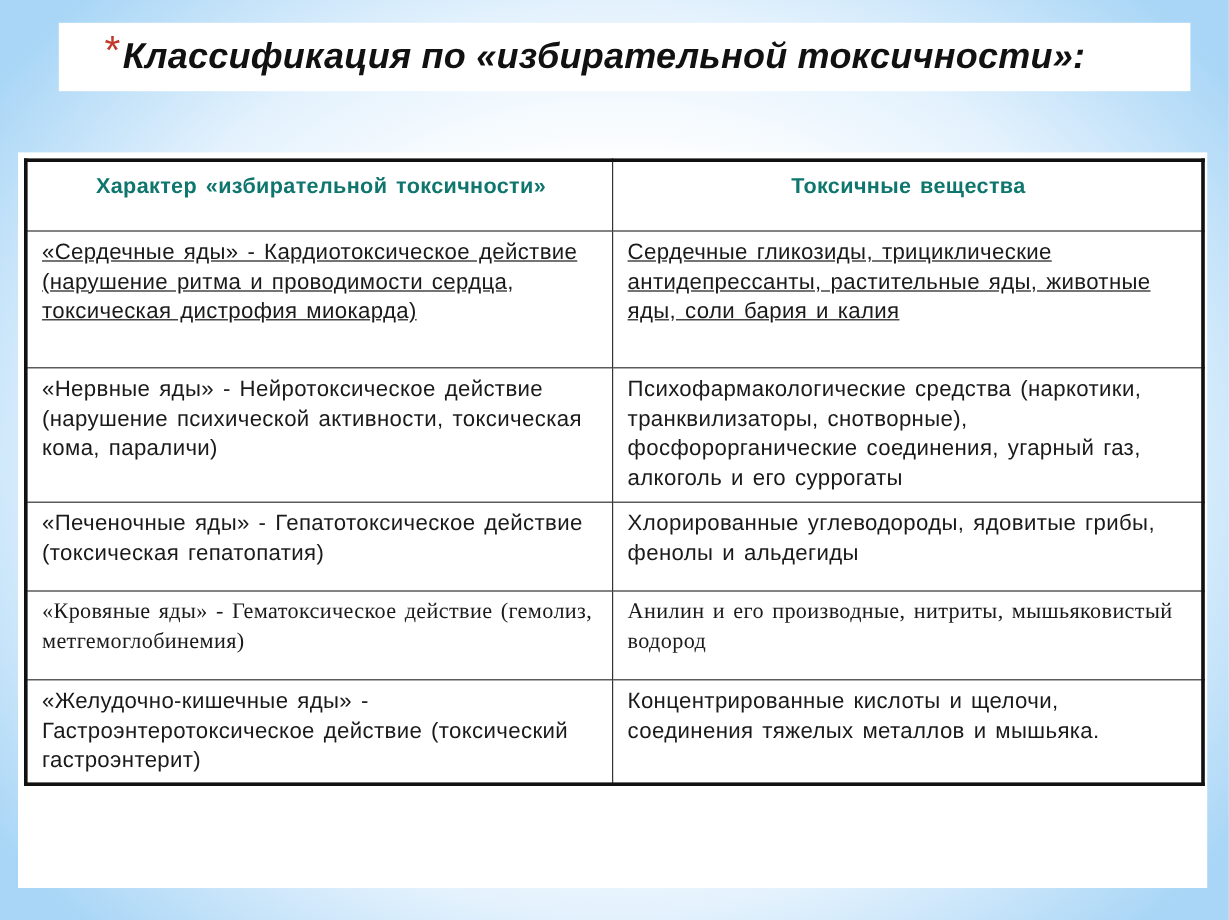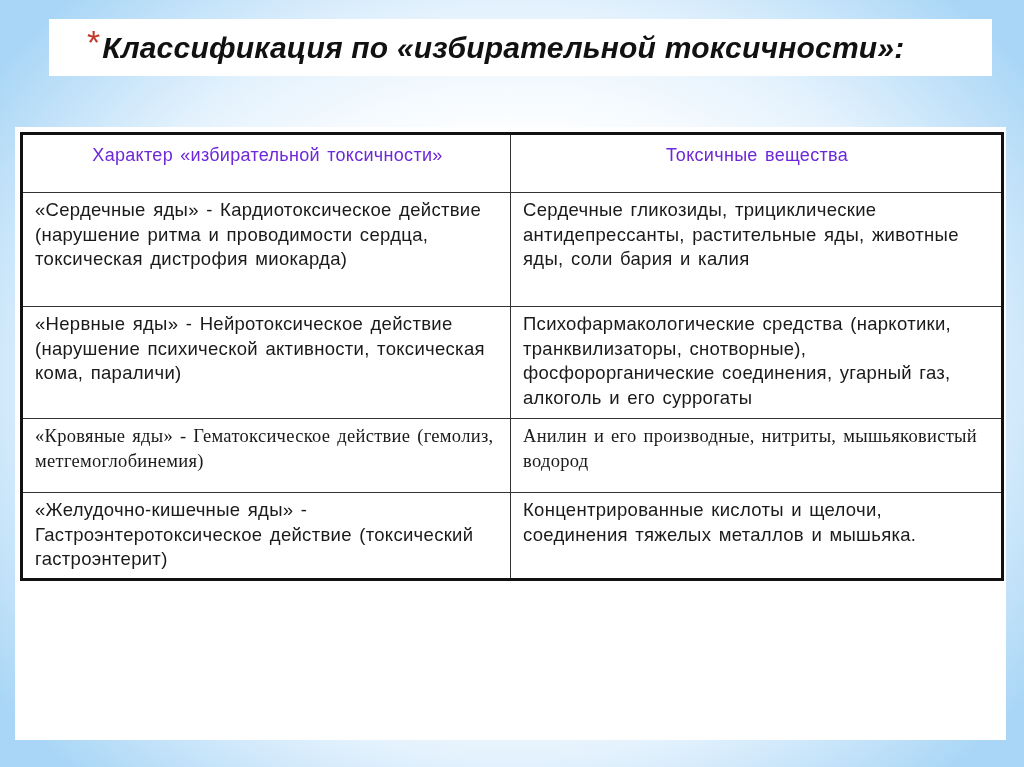--- a/index.html
+++ b/index.html
@@ -29,26 +29,26 @@
       position: absolute; left: 20px; top: 132px; width: 981px;
       border-collapse: collapse; border: 3px solid #111;
       background: #fff; table-layout: fixed;
     }
     table.tox th, table.tox td {
       border: 1.5px solid #333; vertical-align: top; text-align: left;
       font-size: 18.5px; color: #1a1a1a; line-height: 24.5px;
       padding: 5px 10px 4px 12px; word-spacing: 2px; letter-spacing: 0.3px;
     }
     table.tox th {
-      font-weight: normal; text-align: center; height: 45px; padding-top: 8px;
-      font-size: 18px; color: #6d28d9;
+      font-weight: bold; text-align: center; height: 45px; padding-top: 8px;
+      font-size: 18px; color: #0f766e;
     }
     col.c1 { width: 489px; }
     col.c2 { width: 492px; }
-    tr.r1 td { height: 104px; }
+    tr.r1 td { height: 104px; text-decoration: underline; }
     tr.r2 td { height: 102px; }
     tr.r3 td { height: 64px; }
     tr.r4 td { height: 64px; }
     tr.r5 td { height: 64px; font-family: Liberation Serif, serif; }
     tr.r6 td { height: 76px; }
   </style>
 </head>
 <body>
 
 <div class="title-box">
@@ -71,20 +71,24 @@
   </thead>
   <tbody>
     <tr class="r1">
       <td>«Сердечные яды» - Кардиотоксическое действие (нарушение ритма и проводимости сердца, токсическая дистрофия миокарда)</td>
       <td>Сердечные гликозиды, трициклические антидепрессанты, растительные яды, животные яды, соли бария и калия</td>
     </tr>
     <tr class="r2">
       <td>«Нервные яды» - Нейротоксическое действие (нарушение психической активности, токсическая кома, параличи)</td>
       <td>Психофармакологические средства (наркотики, транквилизаторы, снотворные), фосфорорганические соединения, угарный газ, алкоголь и его суррогаты</td>
     </tr>
+    <tr class="r3">
+      <td>«Печеночные яды» - Гепатотоксическое действие (токсическая гепатопатия)</td>
+      <td>Хлорированные углеводороды, ядовитые грибы, фенолы и альдегиды</td>
+    </tr>
     <tr class="r5">
       <td>«Кровяные яды» - Гематоксическое действие (гемолиз, метгемоглобинемия)</td>
       <td>Анилин и его производные, нитриты, мышьяковистый водород</td>
     </tr>
     <tr class="r6">
       <td>«Желудочно-кишечные яды» - Гастроэнтеротоксическое действие (токсический гастроэнтерит)</td>
       <td>Концентрированные кислоты и щелочи, соединения тяжелых металлов и мышьяка.</td>
     </tr>
   </tbody>
 </table>

